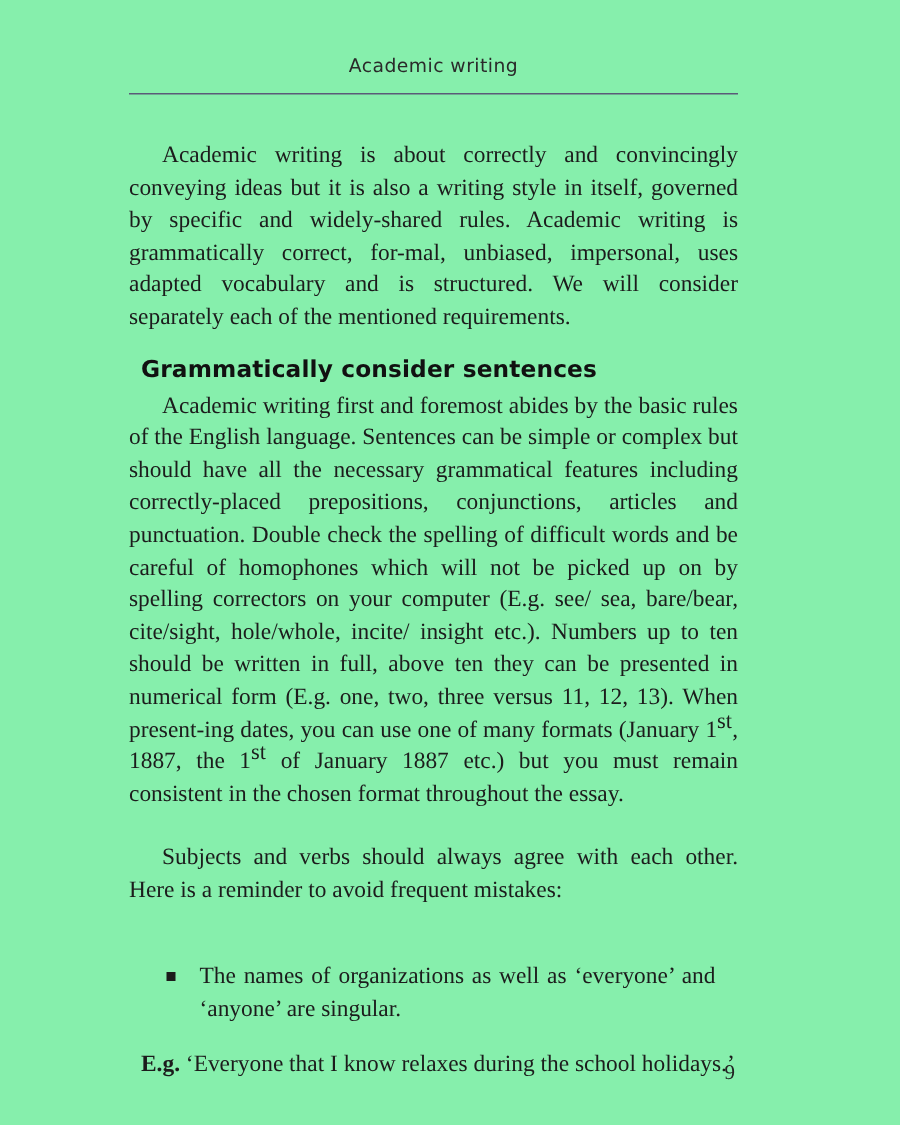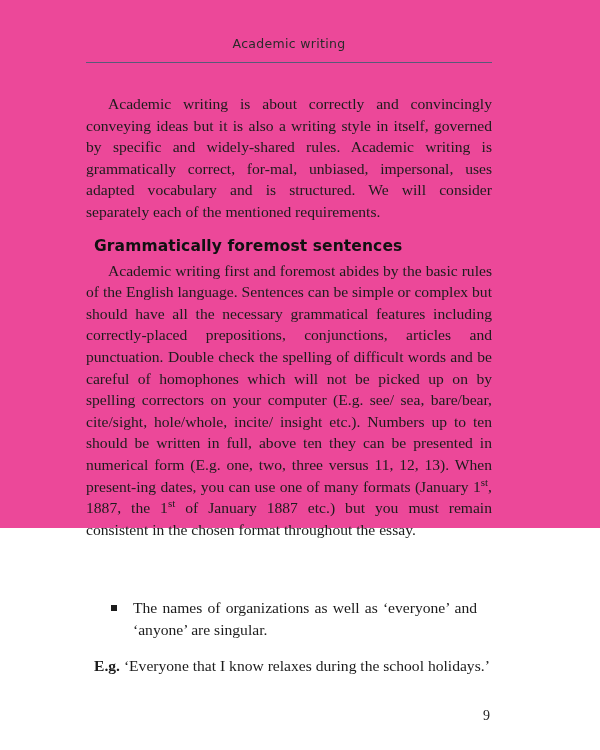--- a/index.html
+++ b/index.html
@@ -1,17 +1,17 @@
 <!DOCTYPE html>
 <html><head>
 <meta charset="utf-8">
 <style>
   html, body { margin: 0; padding: 0; background: #ffffff; }
   body { width: 600px; height: 750px; position: relative; overflow: hidden; color: #1c1c1c; }
-  .page { position: absolute; left: 0; top: 0; width: 600px; height: 528px; background: #ec4899; }
+  .page { position: absolute; left: 0; top: 0; width: 600px; height: 750px; background: #86efac; }
   .running-head {
     position: absolute; left: 86px; width: 406px; top: 36px;
     text-align: center; font-family: "DejaVu Sans", sans-serif; font-size: 12.5px;
     letter-spacing: 0.3px; color: #2a2a2a;
   }
   .rule { position: absolute; left: 86px; width: 406px; top: 62px; height: 1px; background: #5a5a78; }
   .body-text {
     position: absolute; left: 86px; width: 406px; top: 72px;
     font-family: "Liberation Serif", serif; font-size: 15.6px; line-height: 21.6px;
     text-align: justify; color: #1c1c1c;
@@ -26,42 +26,43 @@
   .bullet-item { position: relative; padding-left: 32px; margin: 15px; }
   .bullet-mark {
     position: absolute; left: 10px; top: 8px; width: 6px; height: 6px; background: #1c1c1c;
   }
   .example { margin: 0 0 0 8px; }
   .eg-label { font-weight: bold; }
   .page-number {
     position: absolute; left: 483px; top: 708px; font-family: "Liberation Serif", serif;
     font-size: 14px; color: #222;
   }
-  sup { font-size: 11px; line-height: 0; vertical-align: 6px; }
+  sup { font-size: 15px; line-height: 0; vertical-align: 6px; }
 </style>
 </head>
 <body>
 
 <div class="page">
 
   <div class="running-head">Academic writing</div>
   <div class="rule"></div>
 
   <div class="body-text">
 
     <div class="gap"></div>
 
     <p class="para indent">Academic writing is about correctly and convincingly conveying ideas but it is also a writing style in itself, governed by specific and widely-shared rules. Academic writing is grammatically correct, for-mal, unbiased, impersonal, uses adapted vocabulary and is structured. We will consider separately each of the mentioned requirements.</p>
     <div class="gap" style="height:12px"></div>
 
-    <h2 class="heading">Grammatically foremost sentences</h2>
+    <h2 class="heading">Grammatically consider sentences</h2>
 
     <p class="para indent"><span>Academic writing first and foremost abides by the basic rules of the English language. Sentences can be simple or complex but should have all the necessary grammatical features including correctly-placed prepositions, conjunctions, articles and punctuation. Double check the spelling of difficult words and be careful of homophones which will not be picked up on by spelling correctors on your computer (E.g. see/ sea, bare/bear, cite/sight, hole/whole, incite/ insight etc.). Numbers up to ten should be written in full, above ten they can be presented in numerical form (E.g. one, two, three versus 11, 12, 13). When present-ing dates, you can use one of many formats (January 1</span><sup>st</sup><span>, 1887, the 1</span><sup>st</sup><span> of January 1887 etc.) but you must remain consistent in the chosen format throughout the essay.</span></p>
     <div class="gap"></div>
 
+    <p class="para indent">Subjects and verbs should always agree with each other. Here is a reminder to avoid frequent mistakes:</p>
     <div class="gap"></div>
 
     <div class="bullet-item">
       <span class="bullet-mark"></span>
       <span>The names of organizations as well as ‘everyone’ and ‘anyone’ are singular.</span>
     </div>
     <p class="example"><span class="eg-label">E.g.</span><span> ‘Everyone that I know relaxes during the school holidays.’</span></p>
 
   </div>
 

